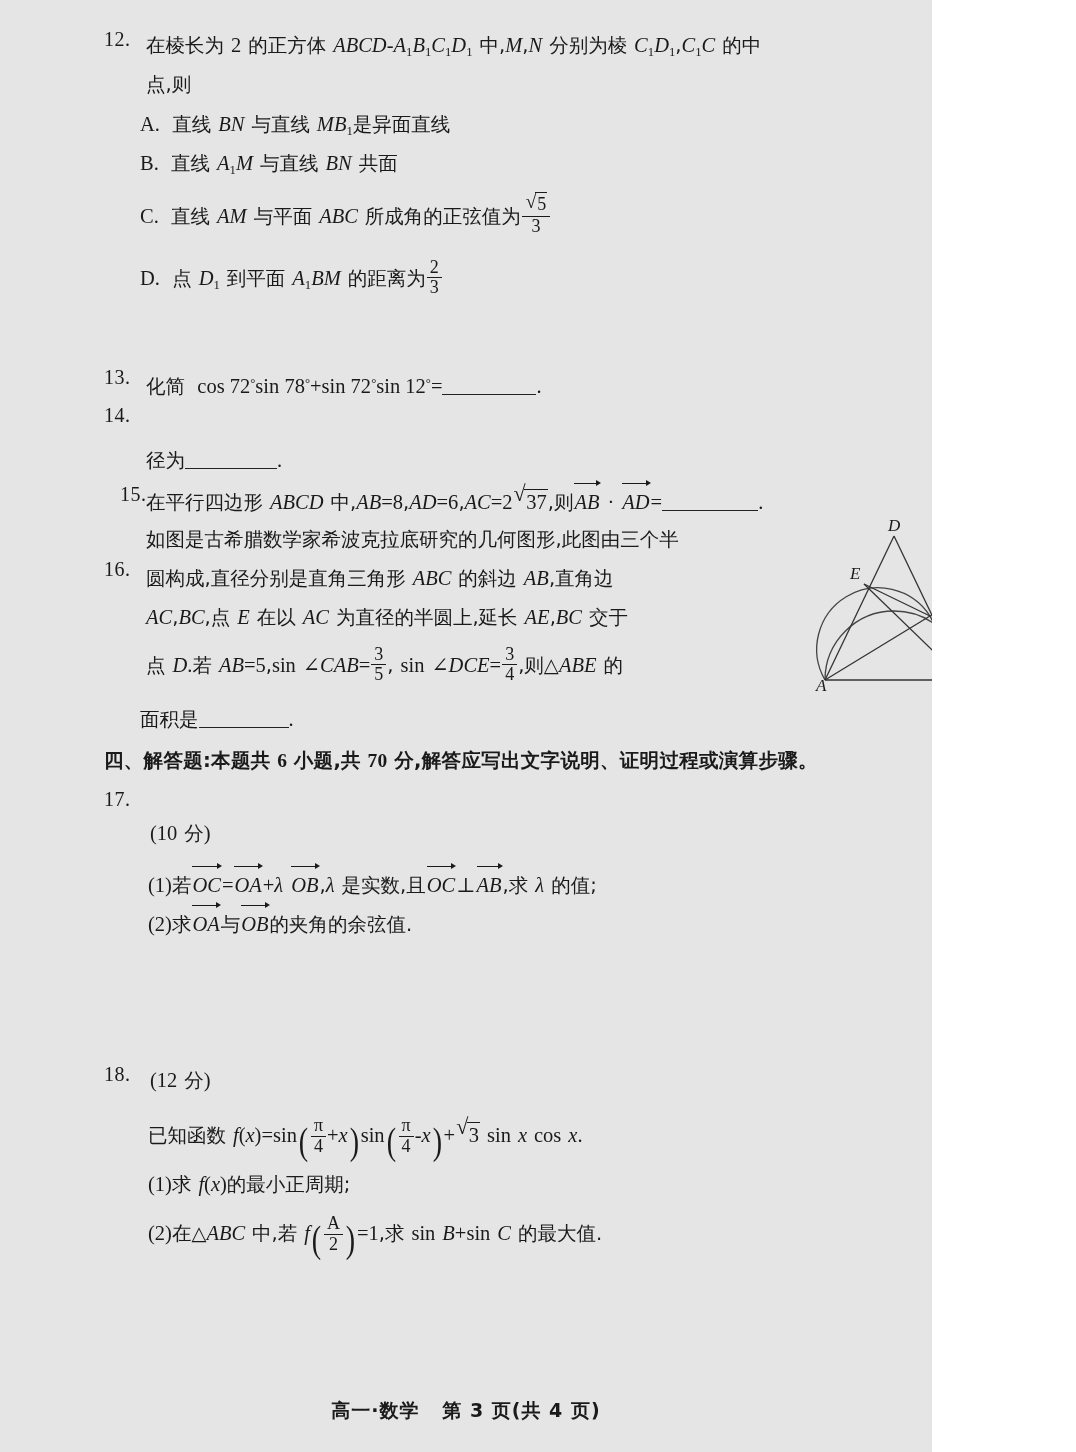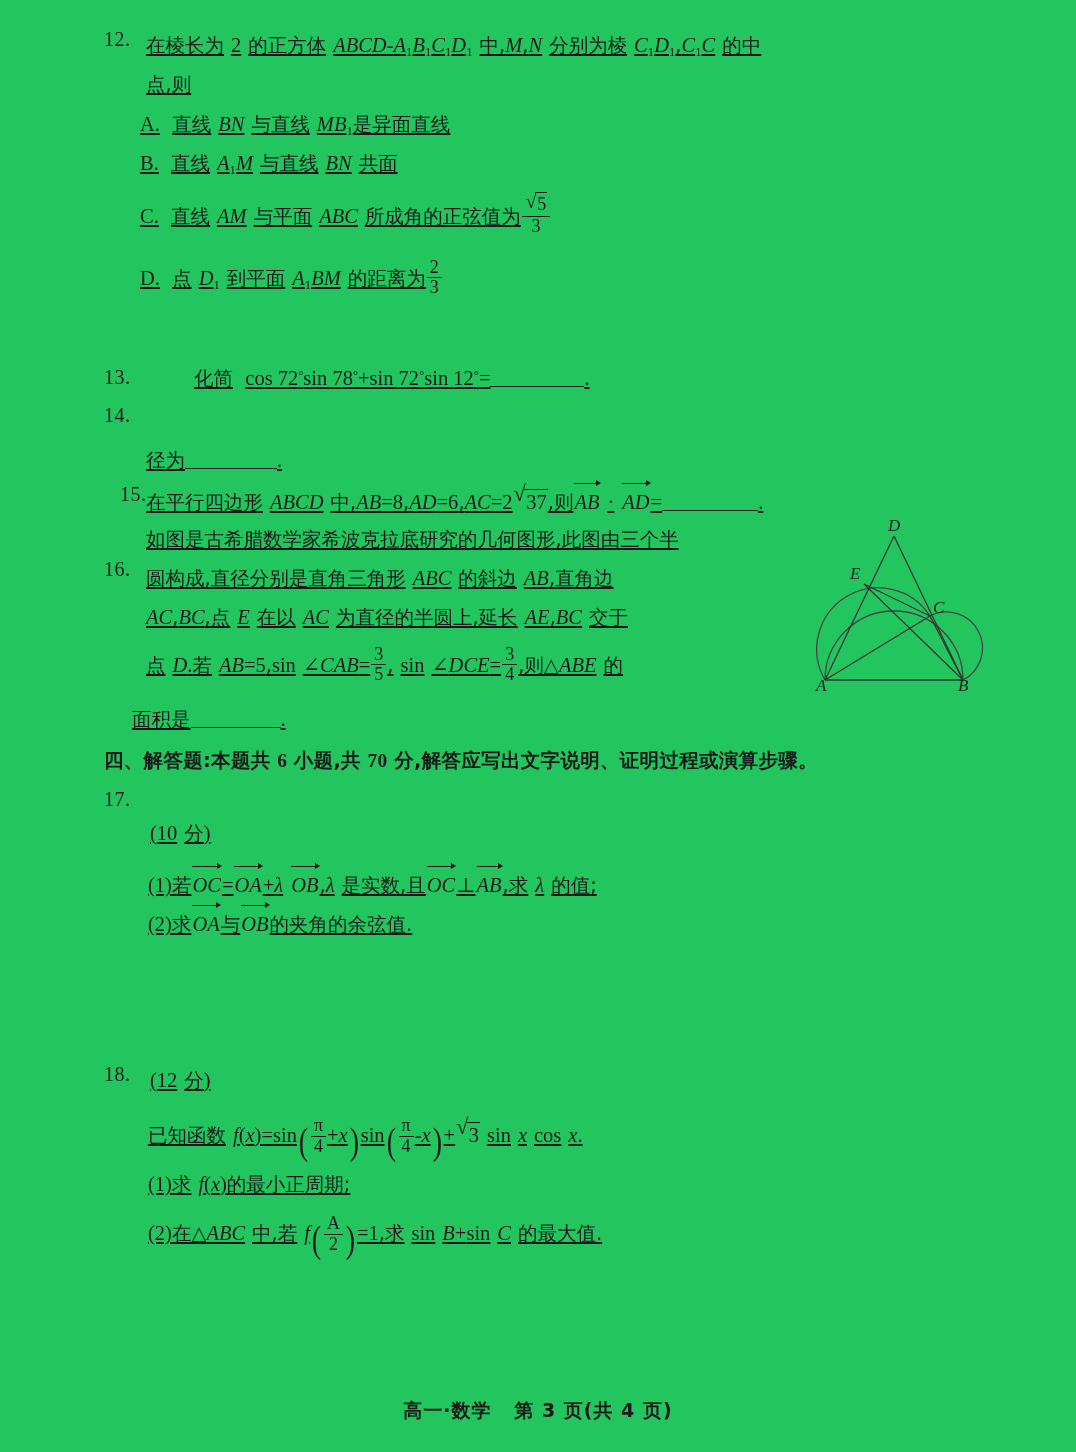--- a/index.html
+++ b/index.html
@@ -2,34 +2,33 @@
 <html><head>
 <meta charset="utf-8">
 <style>
   html, body {
     margin: 0;
     padding: 0;
     background: #ffffff;
   }
   .page {
     position: relative;
-    width: 1076px;
+    width: 932px;
     height: 1452px;
-    background: #22c55e;
+    background: #e5e5e5;
     font-family: "Liberation Serif", "DejaVu Serif", serif;
     color: #1a1a1a;
     overflow: hidden;
   }
 
   
   .qblock {
     position: absolute;
     font-size: 20.5px;
     line-height: 39px;
-    text-decoration: underline;
   }
   .num {
     position: absolute;
     font-size: 20px;
     letter-spacing: .5px;
   }
   .cn { font-family: "DejaVu Sans", "Liberation Sans", sans-serif; font-size: 19.5px; }
   .mi { font-style: italic; font-family: "Liberation Serif", "DejaVu Serif", serif; }
   .up { font-family: "Liberation Serif", "DejaVu Serif", serif; font-style: normal; }
   .sub {
@@ -195,21 +194,21 @@
   <div class="qblock" style="left:140px; top:192px;">
     <span class="up">C.</span><span class="spw"></span><span class="cn">直线</span><span class="sp"></span><span class="mi">AM</span><span class="sp"></span><span class="cn">与平面</span><span class="sp"></span><span class="mi">ABC</span><span class="sp"></span><span class="cn">所成角的正弦值为</span><span class="frac"><span class="n"><span class="sqrt"><span class="rad">√</span><span class="bar">5</span></span></span><span class="d">3</span></span>
   </div>
 
   <div class="qblock" style="left:140px; top:258px;">
     <span class="up">D.</span><span class="spw"></span><span class="cn">点</span><span class="sp"></span><span class="mi">D<span class="sub">1</span></span><span class="sp"></span><span class="cn">到平面</span><span class="sp"></span><span class="mi">A<span class="sub">1</span>BM</span><span class="sp"></span><span class="cn">的距离为</span><span class="frac"><span class="n">2</span><span class="d">3</span></span>
   </div>
 
 
   <div class="num" style="left:104px; top:366px;">13.</div>
-  <div class="qblock" style="left:146px; top:356px;margin-left:48px;">
+  <div class="qblock" style="left:146px; top:364px;">
     <span class="cn">化简</span><span class="spw"></span><span class="up">cos 72<span class="sup">°</span>sin 78<span class="sup">°</span>+sin 72<span class="sup">°</span>sin 12<span class="sup">°</span>=</span><span class="blank" style="width:94px; height:20px;"></span><span class="up">.</span>
   </div>
 
   <div class="num" style="left:104px; top:404px;">14.</div>
   <div class="qblock" style="left:146px; top:441px;">
     <span class="cn">径为</span><span class="blank" style="width:92px; height:20px;"></span><span class="up">.</span>
   </div>
 
   <div class="num" style="left:120px; top:483px;">15.</div>
   <div class="qblock" style="left:146px; top:481px; width:880px;">
@@ -222,21 +221,21 @@
   </div>
   <div class="qblock" style="left:146px; top:559px; width:660px;">
     <span class="cn">圆构成,直径分别是直角三角形</span><span class="sp"></span><span class="mi">ABC</span><span class="sp"></span><span class="cn">的斜边</span><span class="sp"></span><span class="mi">AB</span><span class="cn">,直角边</span>
   </div>
   <div class="qblock" style="left:146px; top:598px; width:660px;">
     <span class="mi">AC</span><span class="cn">,</span><span class="mi">BC</span><span class="cn">,点</span><span class="sp"></span><span class="mi">E</span><span class="sp"></span><span class="cn">在以</span><span class="sp"></span><span class="mi">AC</span><span class="sp"></span><span class="cn">为直径的半圆上,延长</span><span class="sp"></span><span class="mi">AE</span><span class="cn">,</span><span class="mi">BC</span><span class="sp"></span><span class="cn">交于</span>
   </div>
   <div class="qblock" style="left:146px; top:645px; width:670px;">
     <span class="cn">点</span><span class="sp"></span><span class="mi">D</span><span class="up">.</span><span class="cn">若</span><span class="sp"></span><span class="mi">AB</span><span class="up">=5</span><span class="cn">,</span><span class="up">sin</span><span class="sp"></span><span class="up">∠</span><span class="mi">CAB</span><span class="up">=</span><span class="frac"><span class="n">3</span><span class="d">5</span></span><span class="cn">,</span><span class="sp"></span><span class="up">sin</span><span class="sp"></span><span class="up">∠</span><span class="mi">DCE</span><span class="up">=</span><span class="frac"><span class="n">3</span><span class="d">4</span></span><span class="cn">,则△</span><span class="mi">ABE</span><span class="sp"></span><span class="cn">的</span>
   </div>
-  <div class="qblock" style="left:132px; top:700px;">
+  <div class="qblock" style="left:140px; top:700px;">
     <span class="cn">面积是</span><span class="blank" style="width:90px; height:20px;"></span><span class="up">.</span>
   </div>
 
   <div class="figure">
     <svg width="190" height="186" viewBox="0 0 190 186" fill="none" stroke="#333" stroke-width="1.25">
 
       <path d="M19,168 A69,69 0 0 1 157,168" stroke="#444" stroke-width="1.3" fill="none"></path>
 
       <path d="M19,168 A61.5,61.5 0 0 1 124,104" stroke="#444" stroke-width="1.3" fill="none"></path>
 

